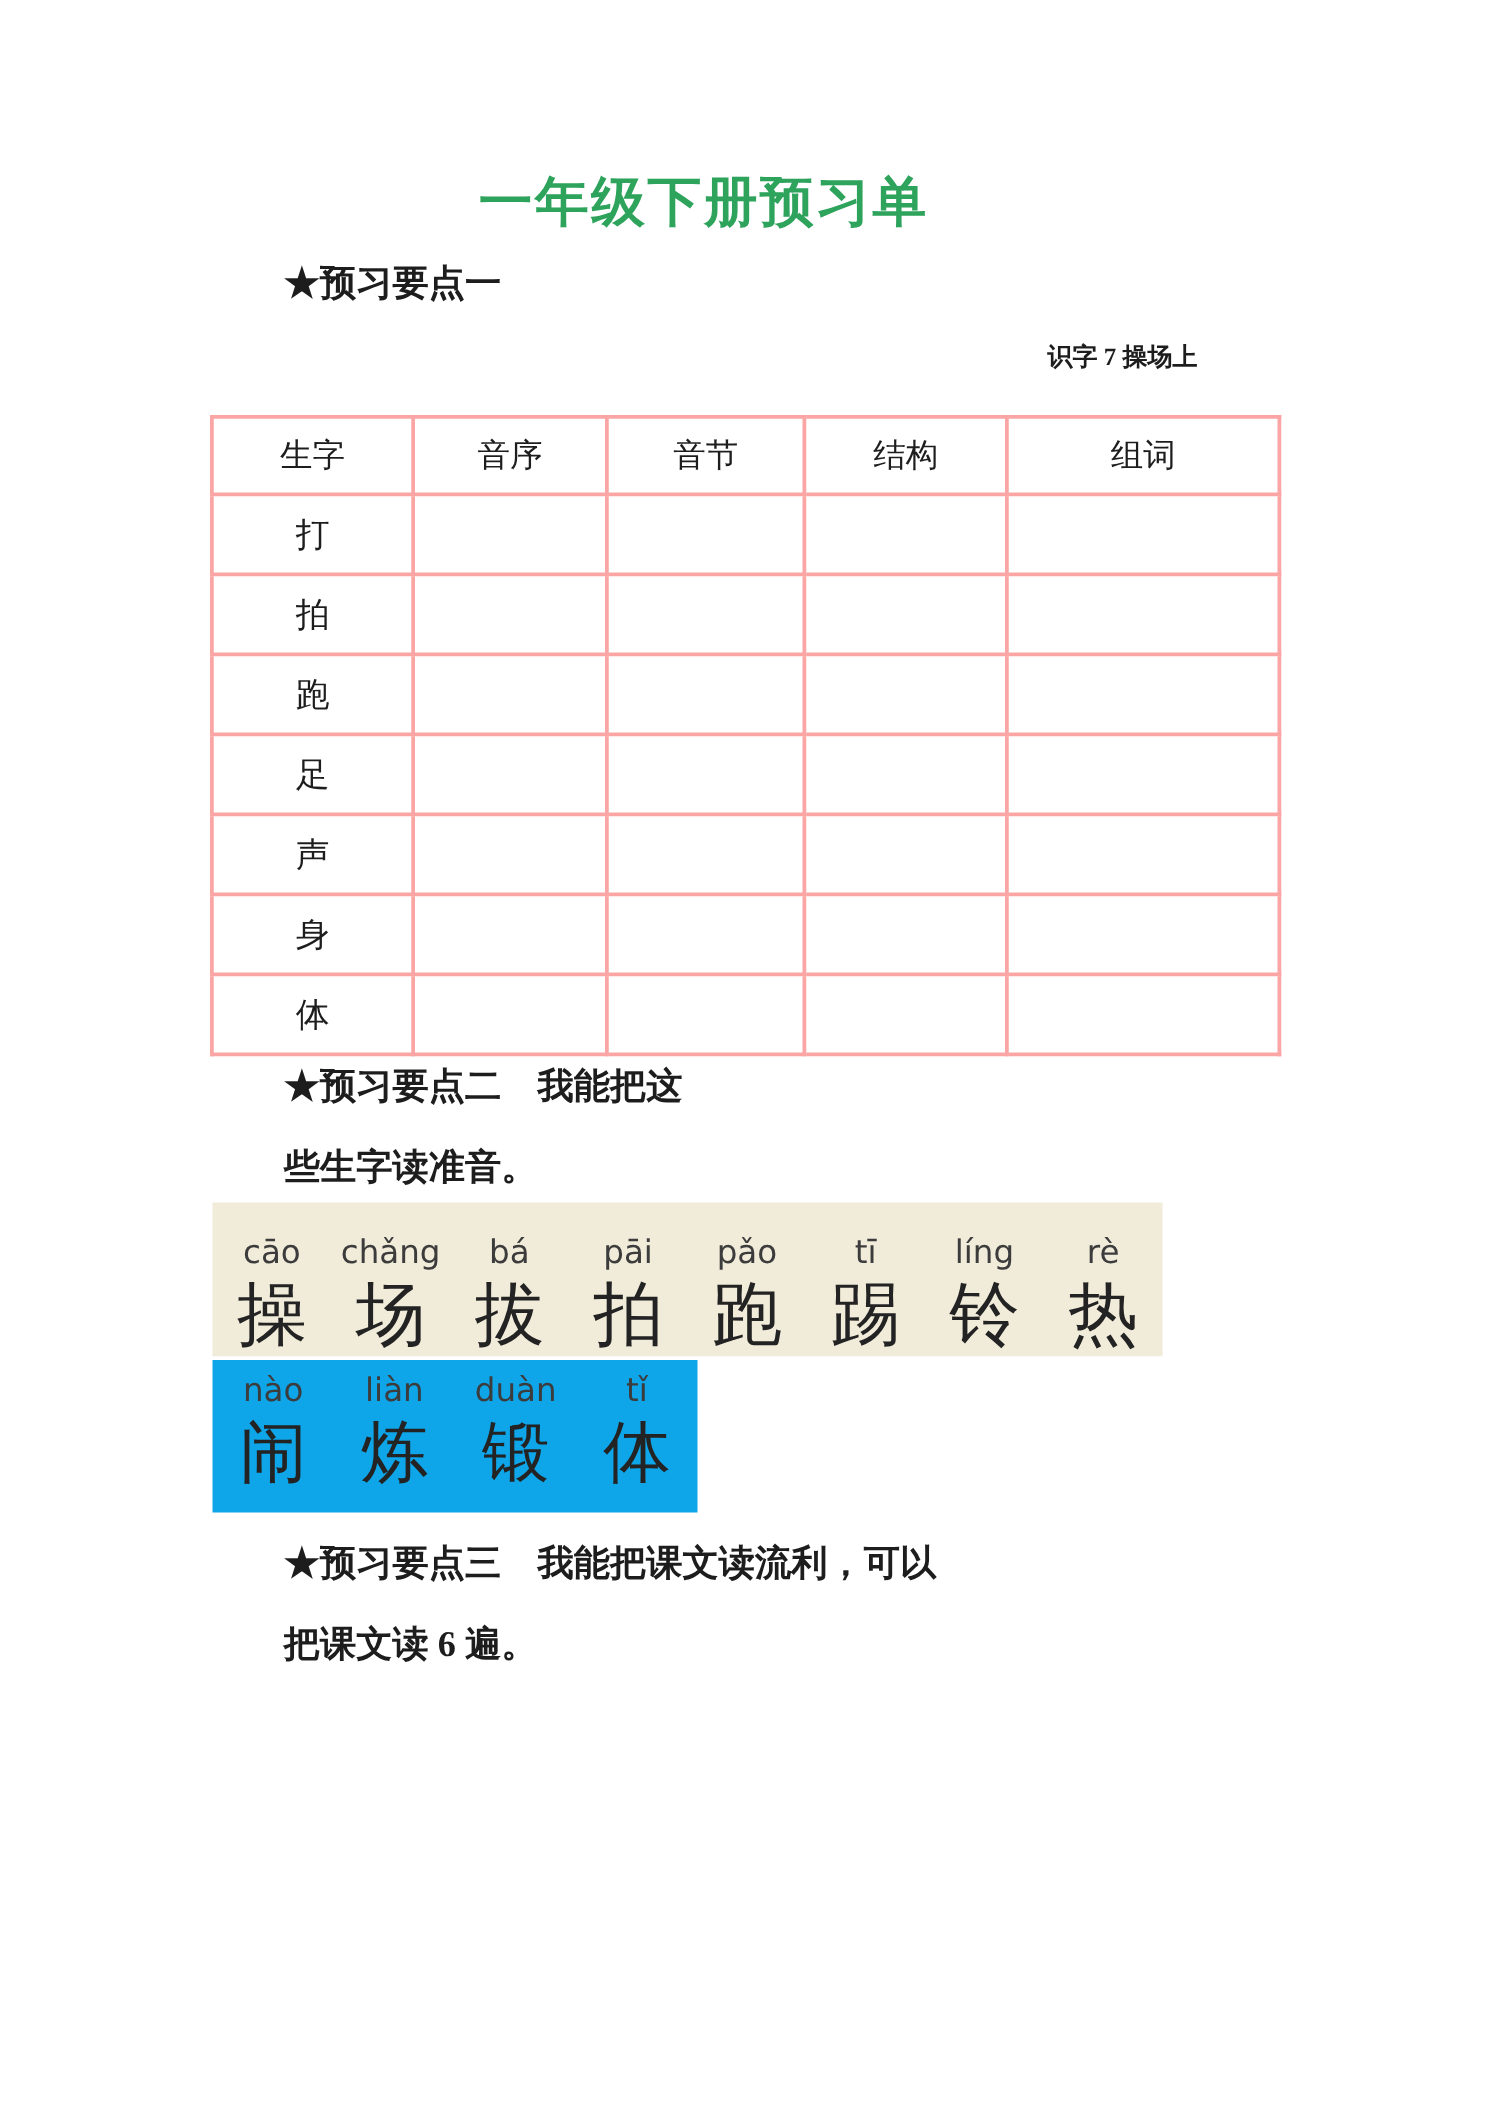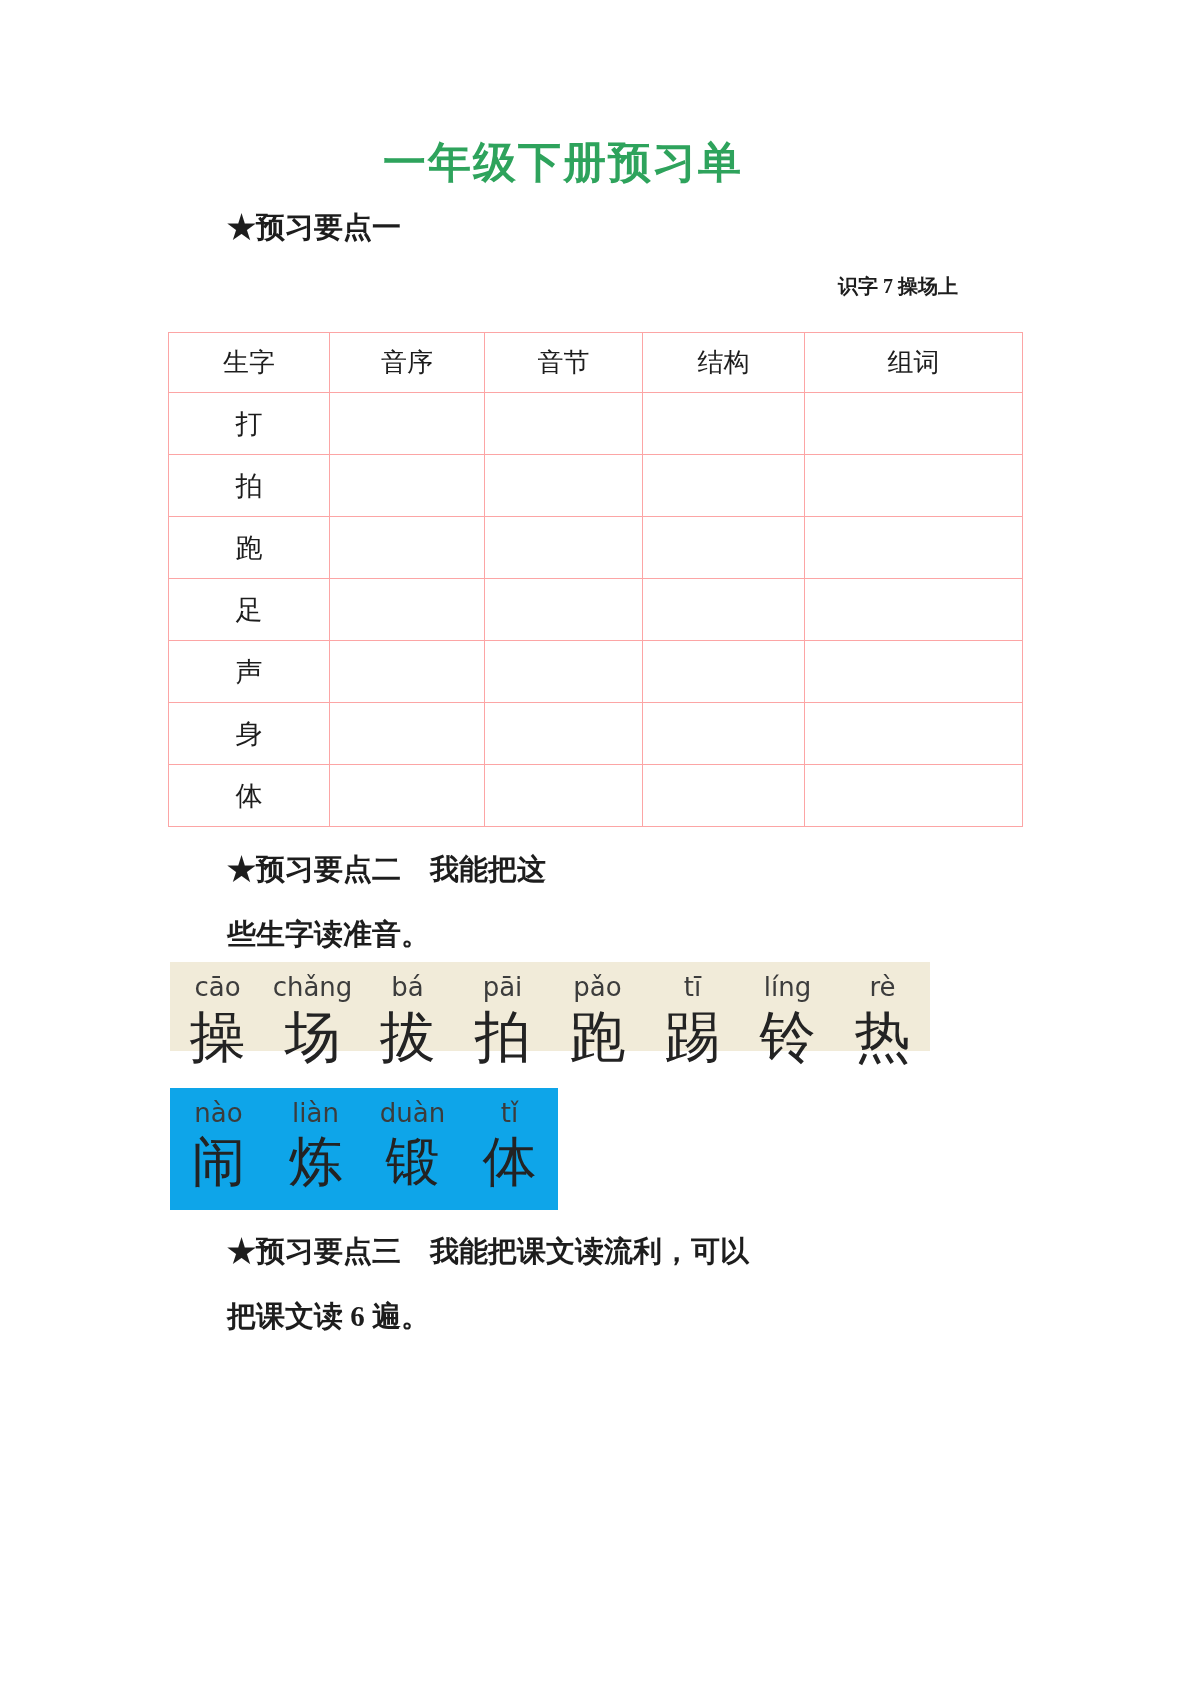--- a/index.html
+++ b/index.html
@@ -53,21 +53,21 @@
   }
   table.vocab {
     position: absolute;
     top: 332px;
     left: 168px;
     width: 854px;
     border-collapse: collapse;
     table-layout: fixed;
   }
   table.vocab th, table.vocab td {
-    border: 1px solid #fca5a5;
+    border: 3px solid #fca5a5;
     text-align: center;
     vertical-align: middle;
     font-weight: normal;
     padding: 0;
   }
   table.vocab th {
     height: 59px;
     font-size: 26px;
   }
   table.vocab td {
@@ -76,22 +76,23 @@
   }
   .pinyin-block {
     position: absolute;
     display: flex;
     flex-direction: row;
   }
   .pb1 {
     top: 962px;
     left: 170px;
     width: 760px;
-    height: 89px;
+    height: 123px;
     background: #f1ebd9;
+    align-items: flex-end;
   }
   .pb2 {
     top: 1088px;
     left: 170px;
     width: 388px;
     height: 122px;
     background: #0ea5e9;
   }
   .pcell {
     flex: 1;

